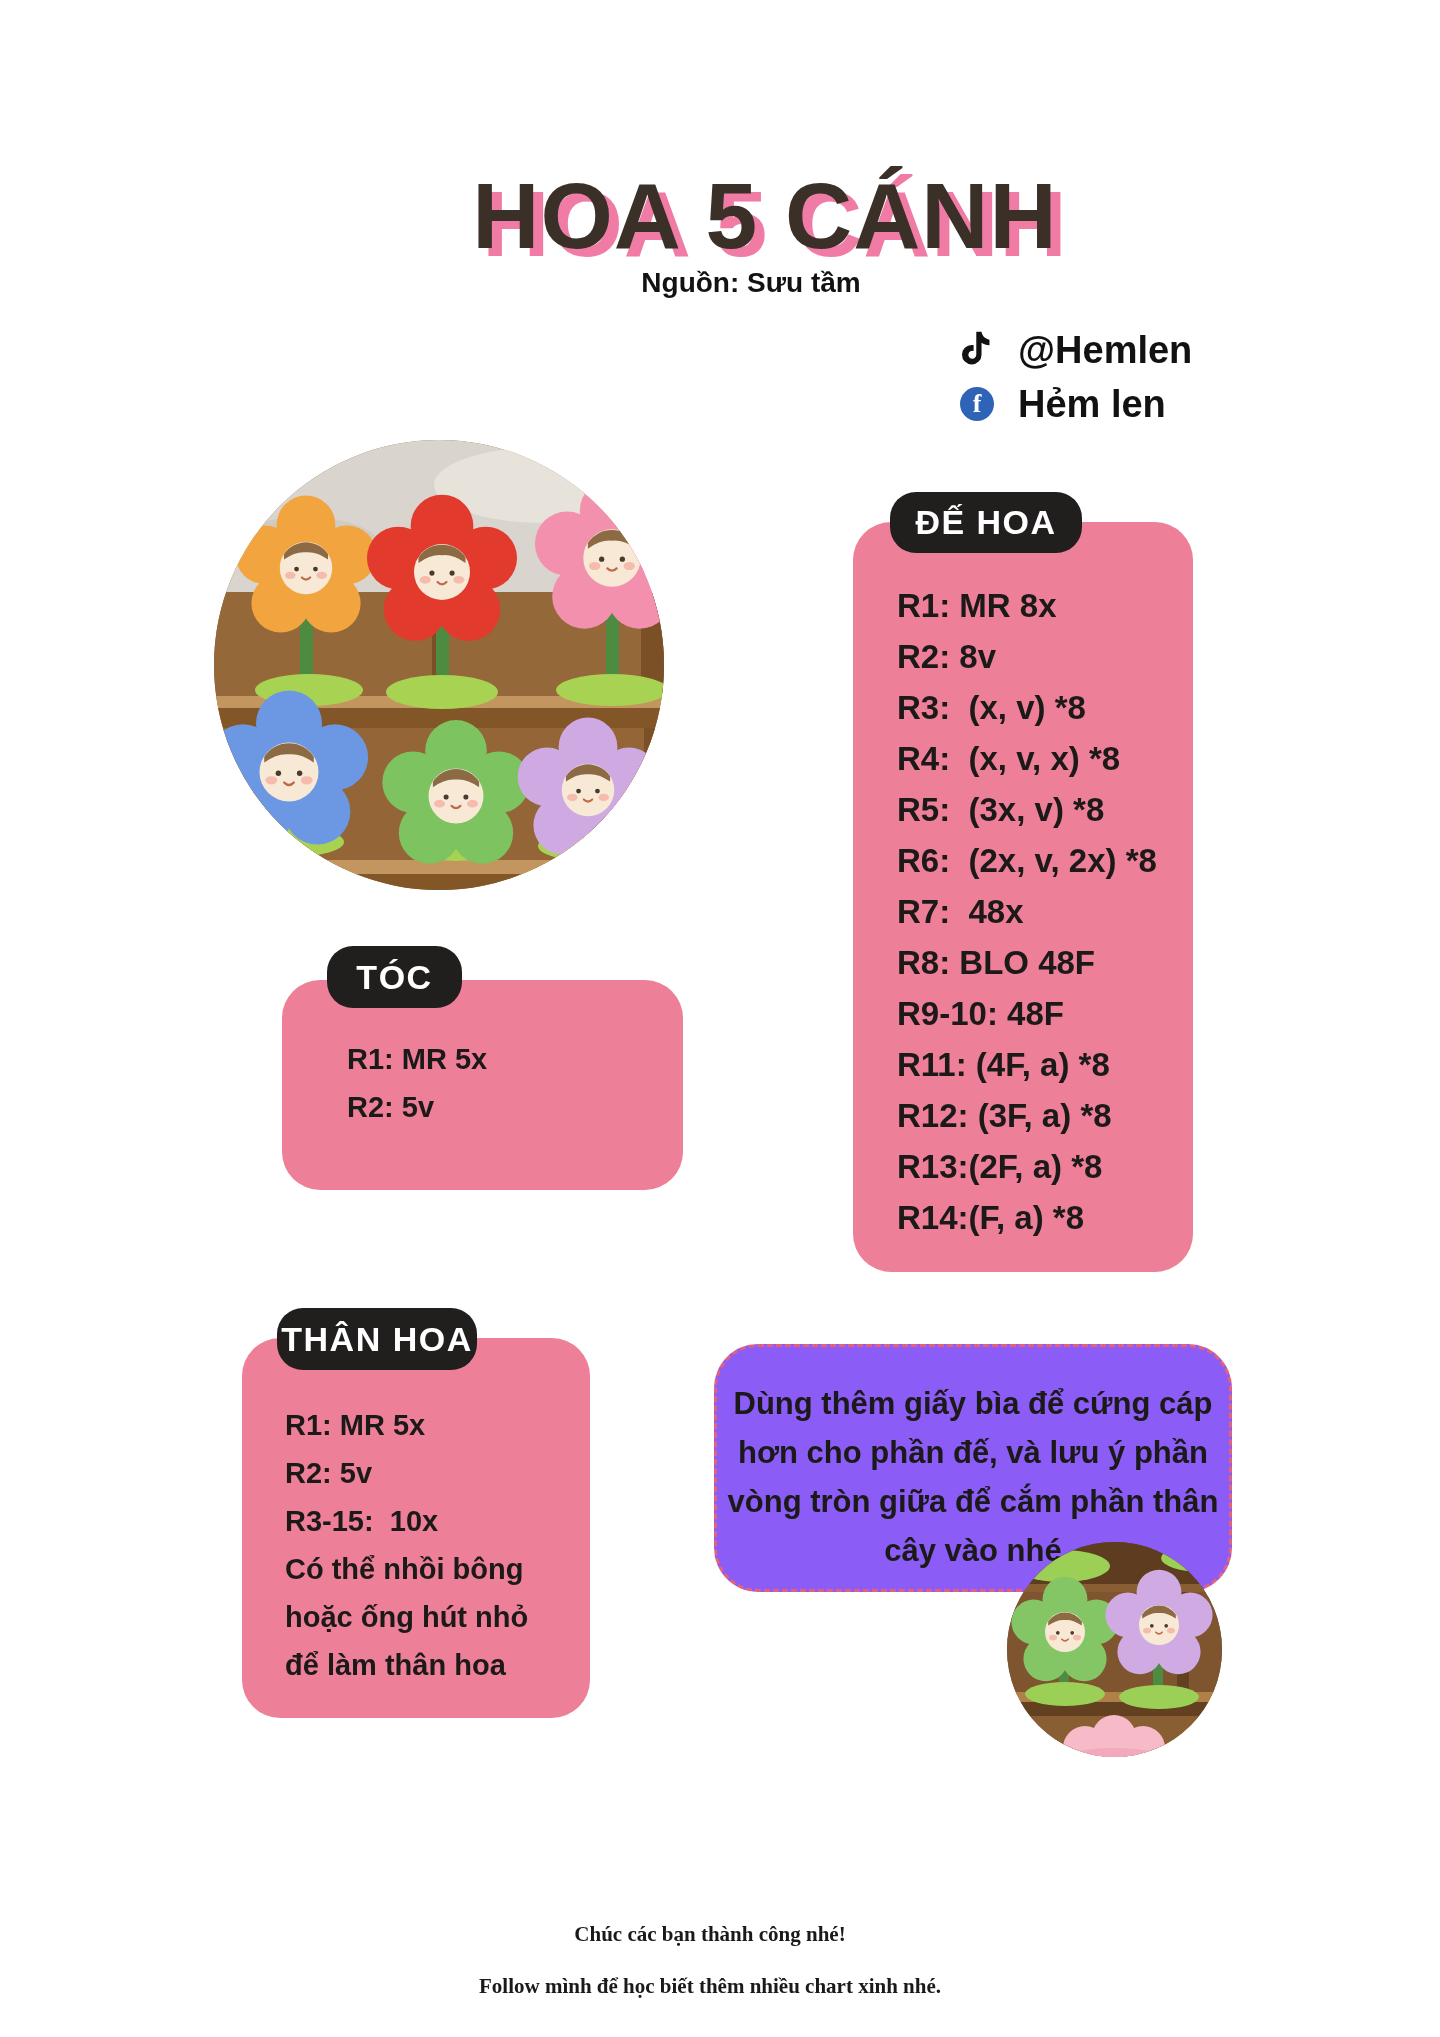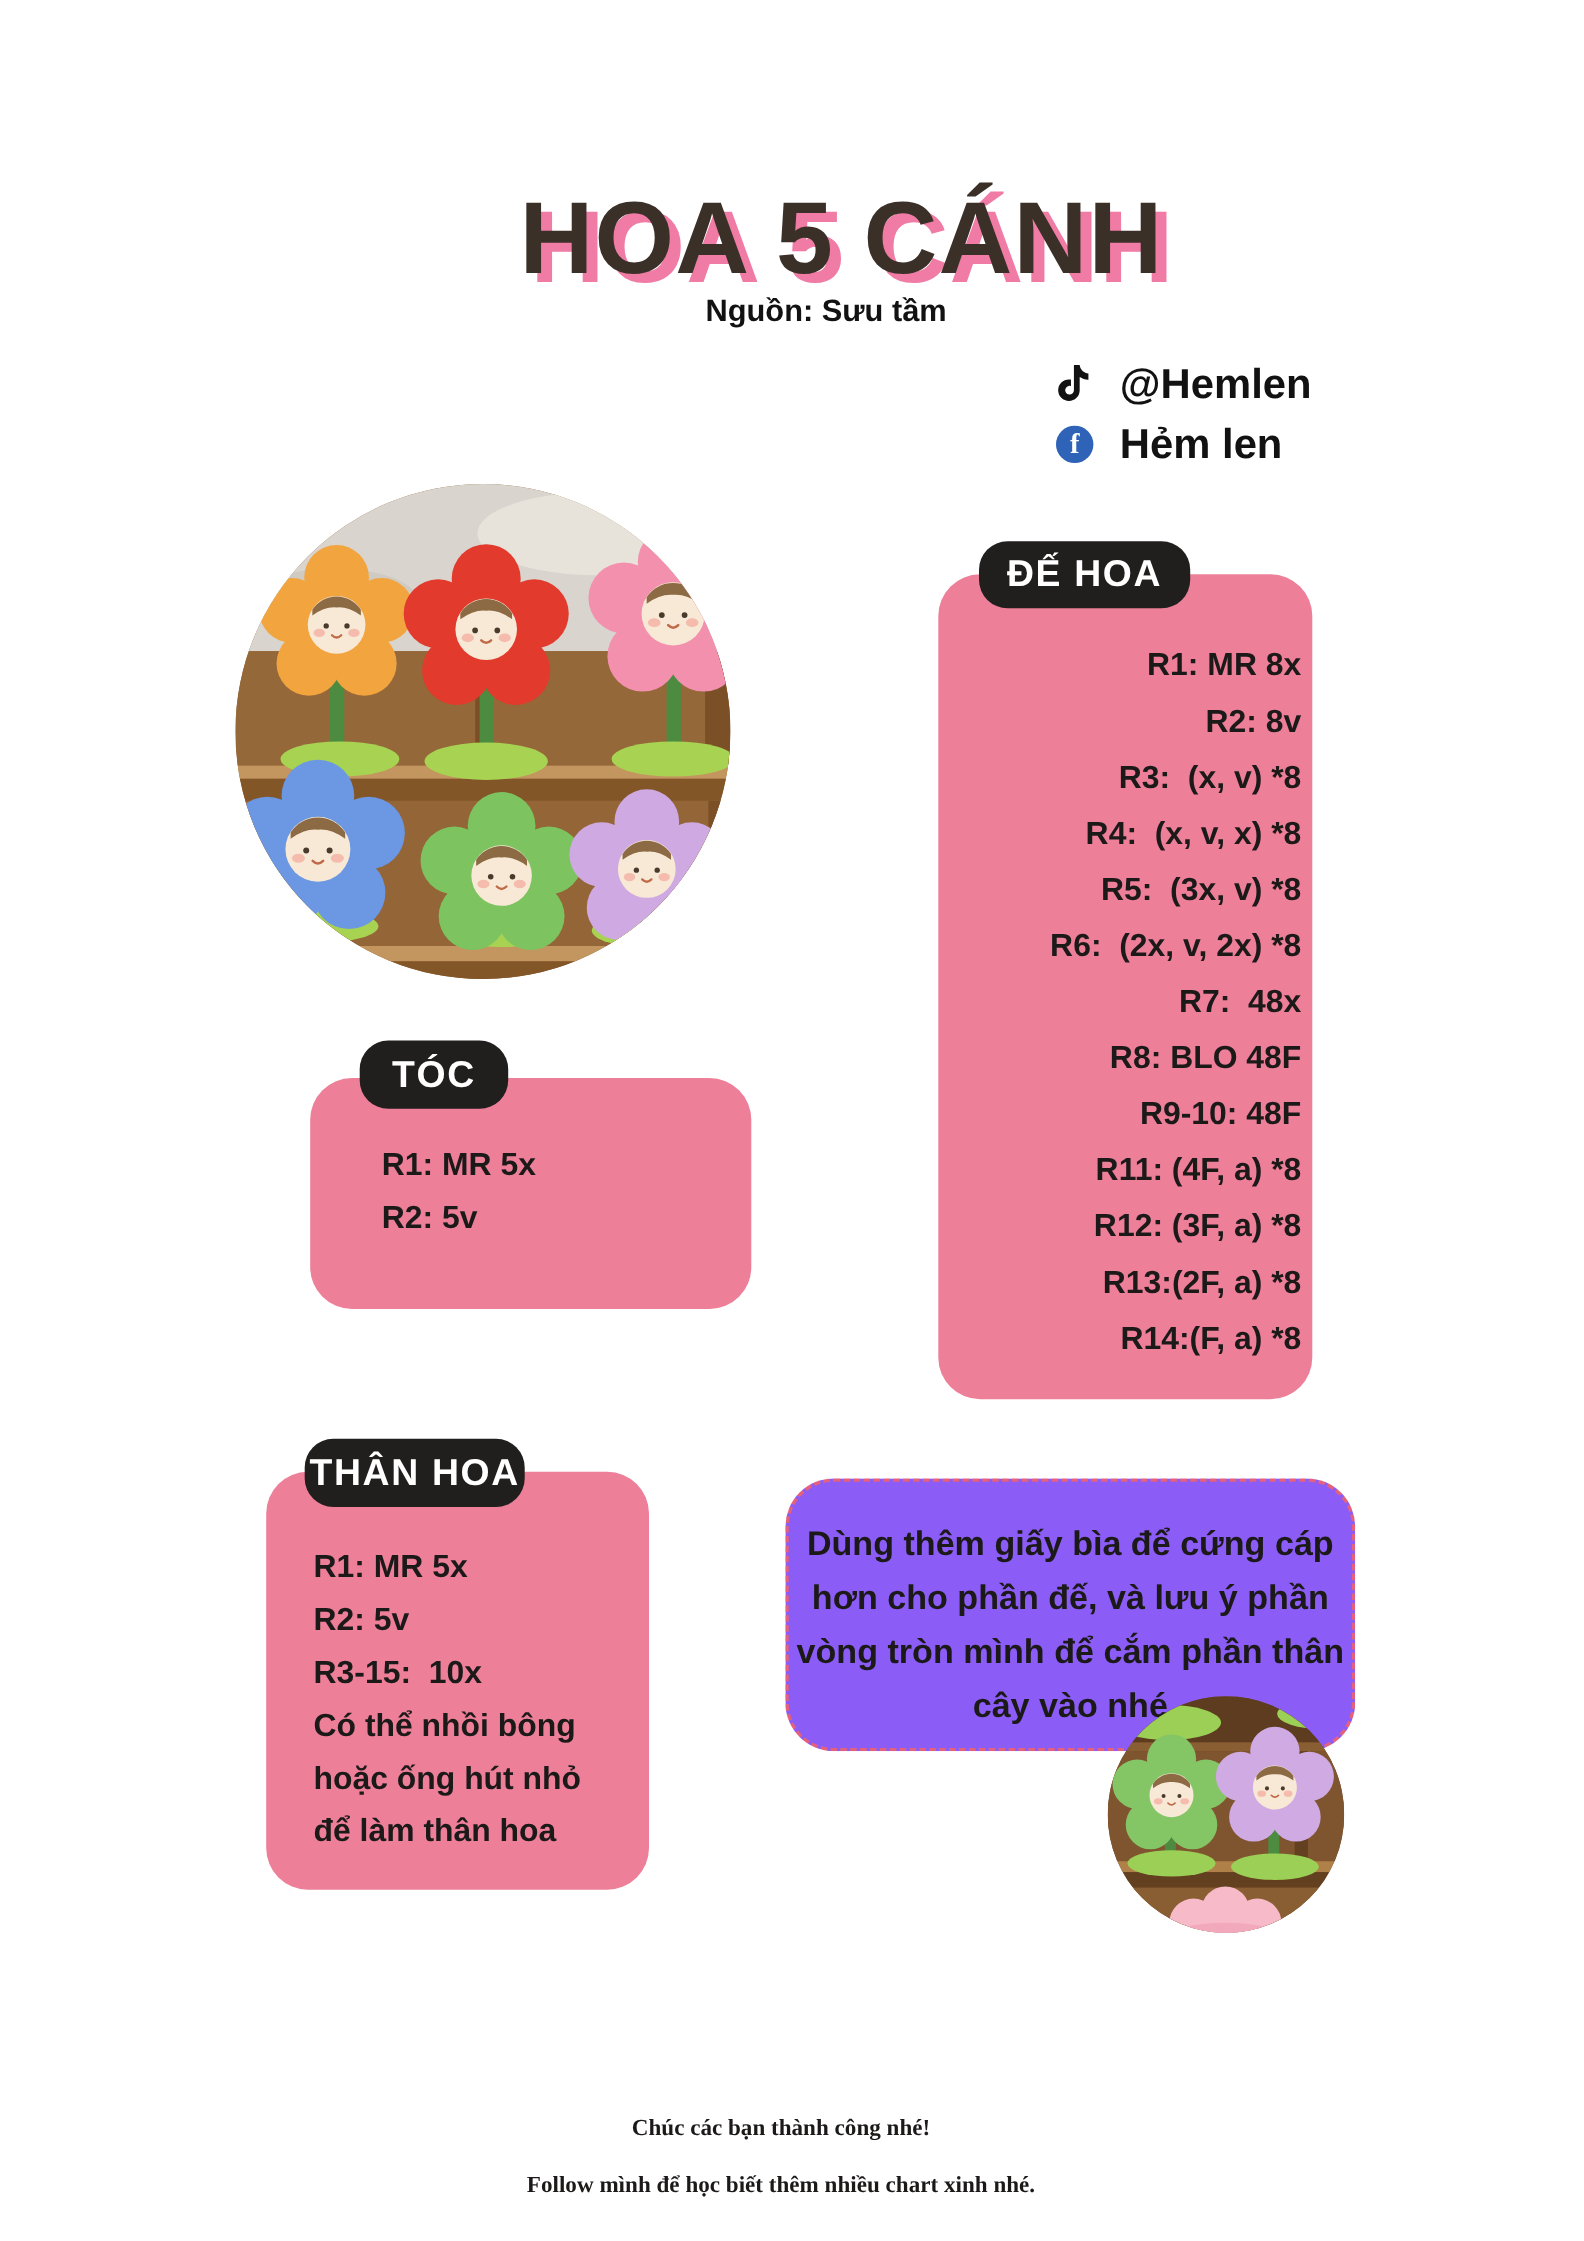--- a/index.html
+++ b/index.html
@@ -46,21 +46,21 @@
   }
   .pill-dehoa{left:890px;top:492px;width:192px;height:61px;}
   .pill-toc{left:327px;top:946px;width:135px;height:62px;}
   .pill-than{left:277px;top:1308px;width:200px;height:62px;}
   .box{
     position:absolute;background:var(--pink-box);border-radius:38px;z-index:1;
     font-weight:bold;color:var(--body-text);
   }
   .box .rows div{white-space:pre;}
   .box-dehoa{left:853px;top:522px;width:340px;height:750px;}
-  .box-dehoa .rows{padding:58px 10px 0 44px;font-size:29px;line-height:51px;text-align:right;}
+  .box-dehoa .rows{padding:58px 10px 0 44px;font-size:33px;line-height:51px;}
   .box-toc{left:282px;top:980px;width:401px;height:210px;}
   .box-toc .rows{padding:55px 10px 0 65px;font-size:29px;line-height:48px;}
   .box-than{left:242px;top:1338px;width:348px;height:380px;}
   .box-than .rows{padding:63px 8px 0 43px;font-size:29px;line-height:48px;}
   .note{
     position:absolute;left:714px;top:1344px;width:518px;height:248px;
     border:3px dashed var(--note-border);border-radius:44px;z-index:1;background:#8b5cf6;
   }
   .note .note-lines{
     padding-top:32px;font-size:31px;font-weight:bold;line-height:49px;
@@ -188,21 +188,21 @@
       <div>Có thể nhồi bông</div>
       <div>hoặc ống hút nhỏ</div>
       <div>để làm thân hoa</div>
     </div>
   </div>
 
   <div class="note">
     <div class="note-lines">
       <div>Dùng thêm giấy bìa để cứng cáp</div>
       <div>hơn cho phần đế, và lưu ý phần</div>
-      <div>vòng tròn mình để cắm phần thân</div>
+      <div>vòng tròn giữa để cắm phần thân</div>
       <div>cây vào nhé</div>
     </div>
   </div>
 
   <svg class="photo photo2" viewBox="0 0 215 215" aria-hidden="true">
     <defs>
       <clipPath id="c2">
           <circle cx="107.5" cy="107.5" r="107.5"></circle>
         </clipPath>
     </defs>

